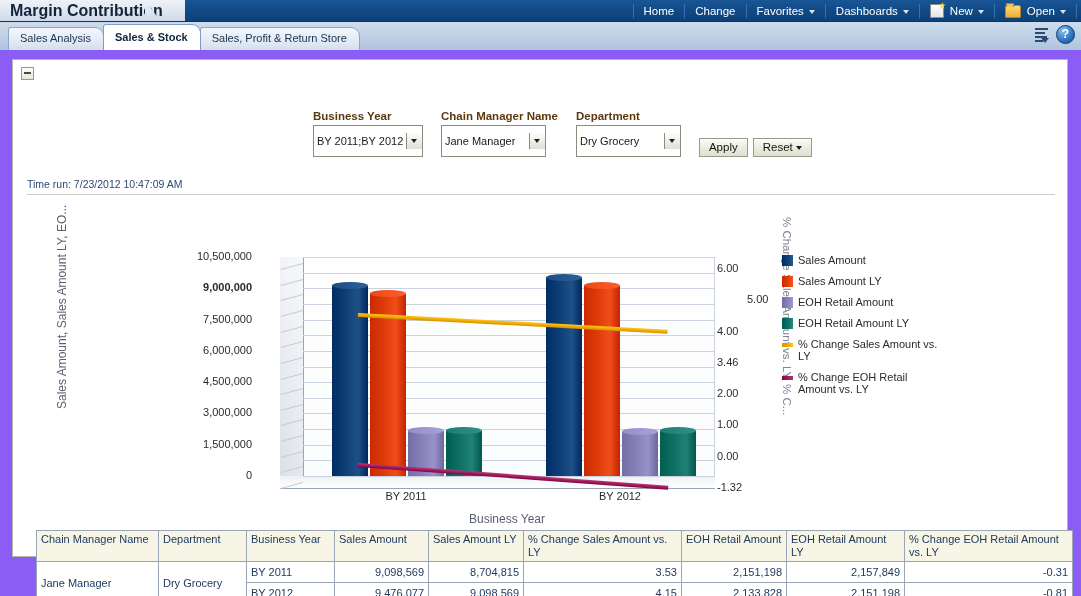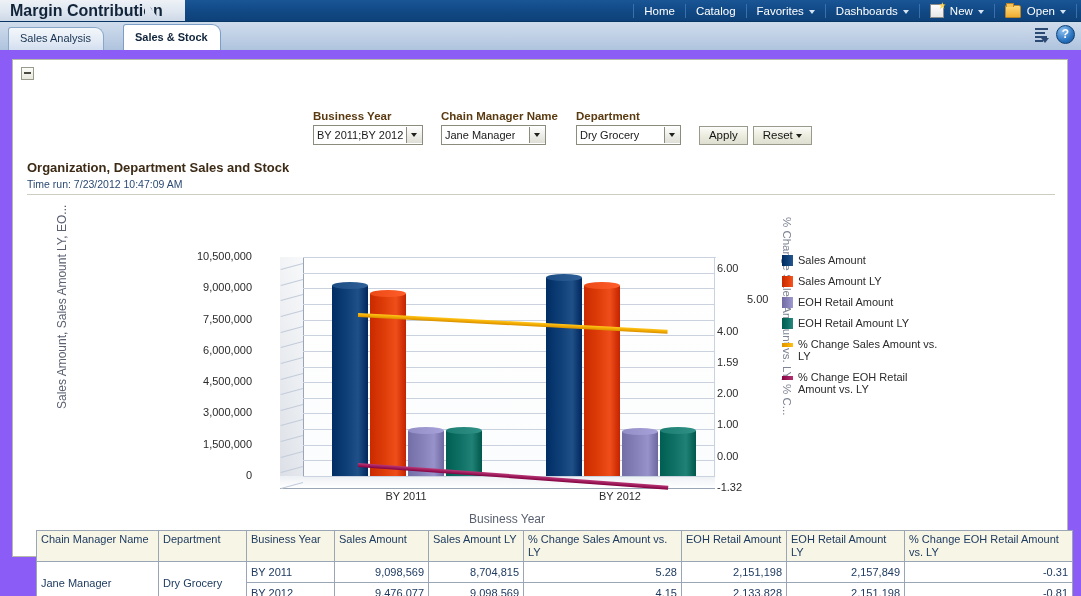--- a/index.html
+++ b/index.html
@@ -73,21 +73,21 @@
     content:"";position:absolute;left:0;top:-3px;width:6px;height:3px;
     background:#f5c255;border:1px solid #b8832a;border-bottom:none;border-radius:1px 1px 0 0;
   }
 
   
   .tabstrip{
     position:absolute;left:0;top:22px;width:1081px;height:28px;
     background:linear-gradient(to bottom,#cfdcec 0%,#bdcee4 60%,#aec3dd 100%);
     border-bottom:1px solid #7d9ec4;
   }
-  .tabs{position:absolute;left:8px;top:0;height:28px;display:flex;align-items:flex-end;gap:20px;}
+  .tabs{position:absolute;left:8px;top:0;height:28px;display:flex;align-items:flex-end;}
   .tab{
     position:relative;height:22px;line-height:21px;margin-right:-1px;
     padding:0 12px 0 11px;font-size:11px;color:#173250;white-space:nowrap;
     background:linear-gradient(to bottom,#f3f7fb 0%,#e2eaf4 60%,#d3def0 100%);
     border:1px solid #8aa7c8;border-bottom:none;
     border-radius:3px 9px 0 0;cursor:pointer;
   }
   .tab.active{
     background:#ffffff;font-weight:bold;height:25px;line-height:24px;z-index:5;
     border-color:#7d9ec4;color:#10243c;
@@ -138,21 +138,21 @@
   .prompts{
     position:absolute;left:300px;top:50px;display:flex;align-items:flex-end;gap:0;
   }
   .prompt{margin-right:18px;}
   .prompt-label{
     font-size:11.5px;font-weight:bold;color:#5a3a10;margin-bottom:3px;display:block;
     white-space:nowrap;
   }
   .combo{
     display:inline-flex;align-items:center;justify-content:space-between;
-    height:20px;border:1px solid #8c8c7e;background:#ffffff;
+    height:32px;border:1px solid #8c8c7e;background:#ffffff;
     font-size:11px;color:#1a1a1a;padding:0 0 0 3px;box-sizing:border-box;cursor:pointer;
   }
   .combo span.v{line-height:16px;white-space:nowrap;overflow:hidden;}
   .combo .arrowbtn{
     width:15px;height:16px;margin-left:3px;flex:0 0 15px;
     background:linear-gradient(to bottom,#fdfdfd,#dfdfd6);
     border-left:1px solid #8c8c7e;position:relative;
   }
   .combo .arrowbtn:after{
     content:"";position:absolute;left:4px;top:6px;width:0;height:0;
@@ -290,21 +290,21 @@
 <div id="app">
 
   <div class="topbar">
     <div class="page-tab">Margin Contribution</div>
     <div class="page-tab-slant"></div>
     <div class="globalnav" id="globalnav">
         <div class="gn-item">
           <span>Home</span>
         </div>
         <div class="gn-item">
-          <span>Catalog</span>
+          <span>Change</span>
         </div>
         <div class="gn-item">
           <span>Favorites</span>
           <span class="caret"></span>
         </div>
         <div class="gn-item">
           <span>Dashboards</span>
           <span class="caret"></span>
         </div>
         <div class="gn-item">
@@ -317,20 +317,21 @@
           <span>Open</span>
           <span class="caret"></span>
         </div>
       </div>
   </div>
 
   <div class="tabstrip">
     <div class="tabs" id="tabs">
         <div class="tab"><span>Sales Analysis</span></div>
         <div class="tab active"><span>Sales &amp; Stock</span></div>
+        <div class="tab"><span>Sales, Profit &amp; Return Store</span></div>
       </div>
     <div class="tabstrip-right">
       <div class="ic-props">
         <i></i>
           <i></i>
           <i></i>
           <i></i>
           <b></b>
       </div>
       <div class="ic-help">?</div>
@@ -359,45 +360,44 @@
             <div class="btn">
               <span>Apply</span>
             </div>
             <div class="btn">
               <span>Reset</span>
               <span class="caretdk"></span>
             </div>
           </div>
         </div>
 
-      <div class="report-title">Organization, Department Sales and Stock</div>
       <div class="report-sub">Time run: 7/23/2012 10:47:09 AM</div>
       <div class="rule"></div>
 
       <div class="chart">
         <div class="axis-title-left">Sales Amount, Sales Amount LY, EO...</div>
         <div class="axis-title-right">% Change Sales Amount vs. LY, % C...</div>
         <div class="axis-title-x">Business Year</div>
 
         <div class="ylabels" id="ylabels">
             <div class="ytick" style="top: 212px;">0</div>
             <div class="ytick" style="top: 180.714px;">1,500,000</div>
             <div class="ytick" style="top: 149.429px;">3,000,000</div>
             <div class="ytick" style="top: 118.143px;">4,500,000</div>
             <div class="ytick" style="top: 86.8571px;">6,000,000</div>
             <div class="ytick" style="top: 55.5714px;">7,500,000</div>
-            <div class="ytick" style="top: 24.2857px;">9,000,000</div>
+            <div class="ytick" style="top: 24.2857px; font-weight: bold;">9,000,000</div>
             <div class="ytick" style="top: -7px;">10,500,000</div>
           </div>
         <div class="y2labels" id="y2labels">
             <div class="y2tick" style="top: 224px;">-1.32</div>
             <div class="y2tick" style="top: 192.714px;">0.00</div>
             <div class="y2tick" style="top: 161.429px;">1.00</div>
             <div class="y2tick" style="top: 130.143px;">2.00</div>
-            <div class="y2tick" style="top: 98.8571px;">1.59</div>
+            <div class="y2tick" style="top: 98.8571px;">3.46</div>
             <div class="y2tick" style="top: 67.5714px;">4.00</div>
             <div class="y2tick" style="top: 36.2857px; padding-left: 30px;">5.00</div>
             <div class="y2tick" style="top: 5px;">6.00</div>
           </div>
 
         <div class="plotwrap">
           <div class="sidewall"></div>
           <div class="backwall"></div>
           <div class="floor"></div>
           <div class="axisline-left"></div>
@@ -532,21 +532,21 @@
                 <th>% Change EOH Retail Amount vs. LY</th>
               </tr>
             </thead>
           <tbody id="tbody">
               <tr>
                 <td rowspan="2">Jane Manager</td>
                 <td rowspan="2">Dry Grocery</td>
                 <td>BY 2011</td>
                 <td class="num">9,098,569</td>
                 <td class="num">8,704,815</td>
-                <td class="num">5.28</td>
+                <td class="num">3.53</td>
                 <td class="num">2,151,198</td>
                 <td class="num">2,157,849</td>
                 <td class="num">-0.31</td>
               </tr>
               <tr>
                 <td>BY 2012</td>
                 <td class="num">9,476,077</td>
                 <td class="num">9,098,569</td>
                 <td class="num">4.15</td>
                 <td class="num">2,133,828</td>

